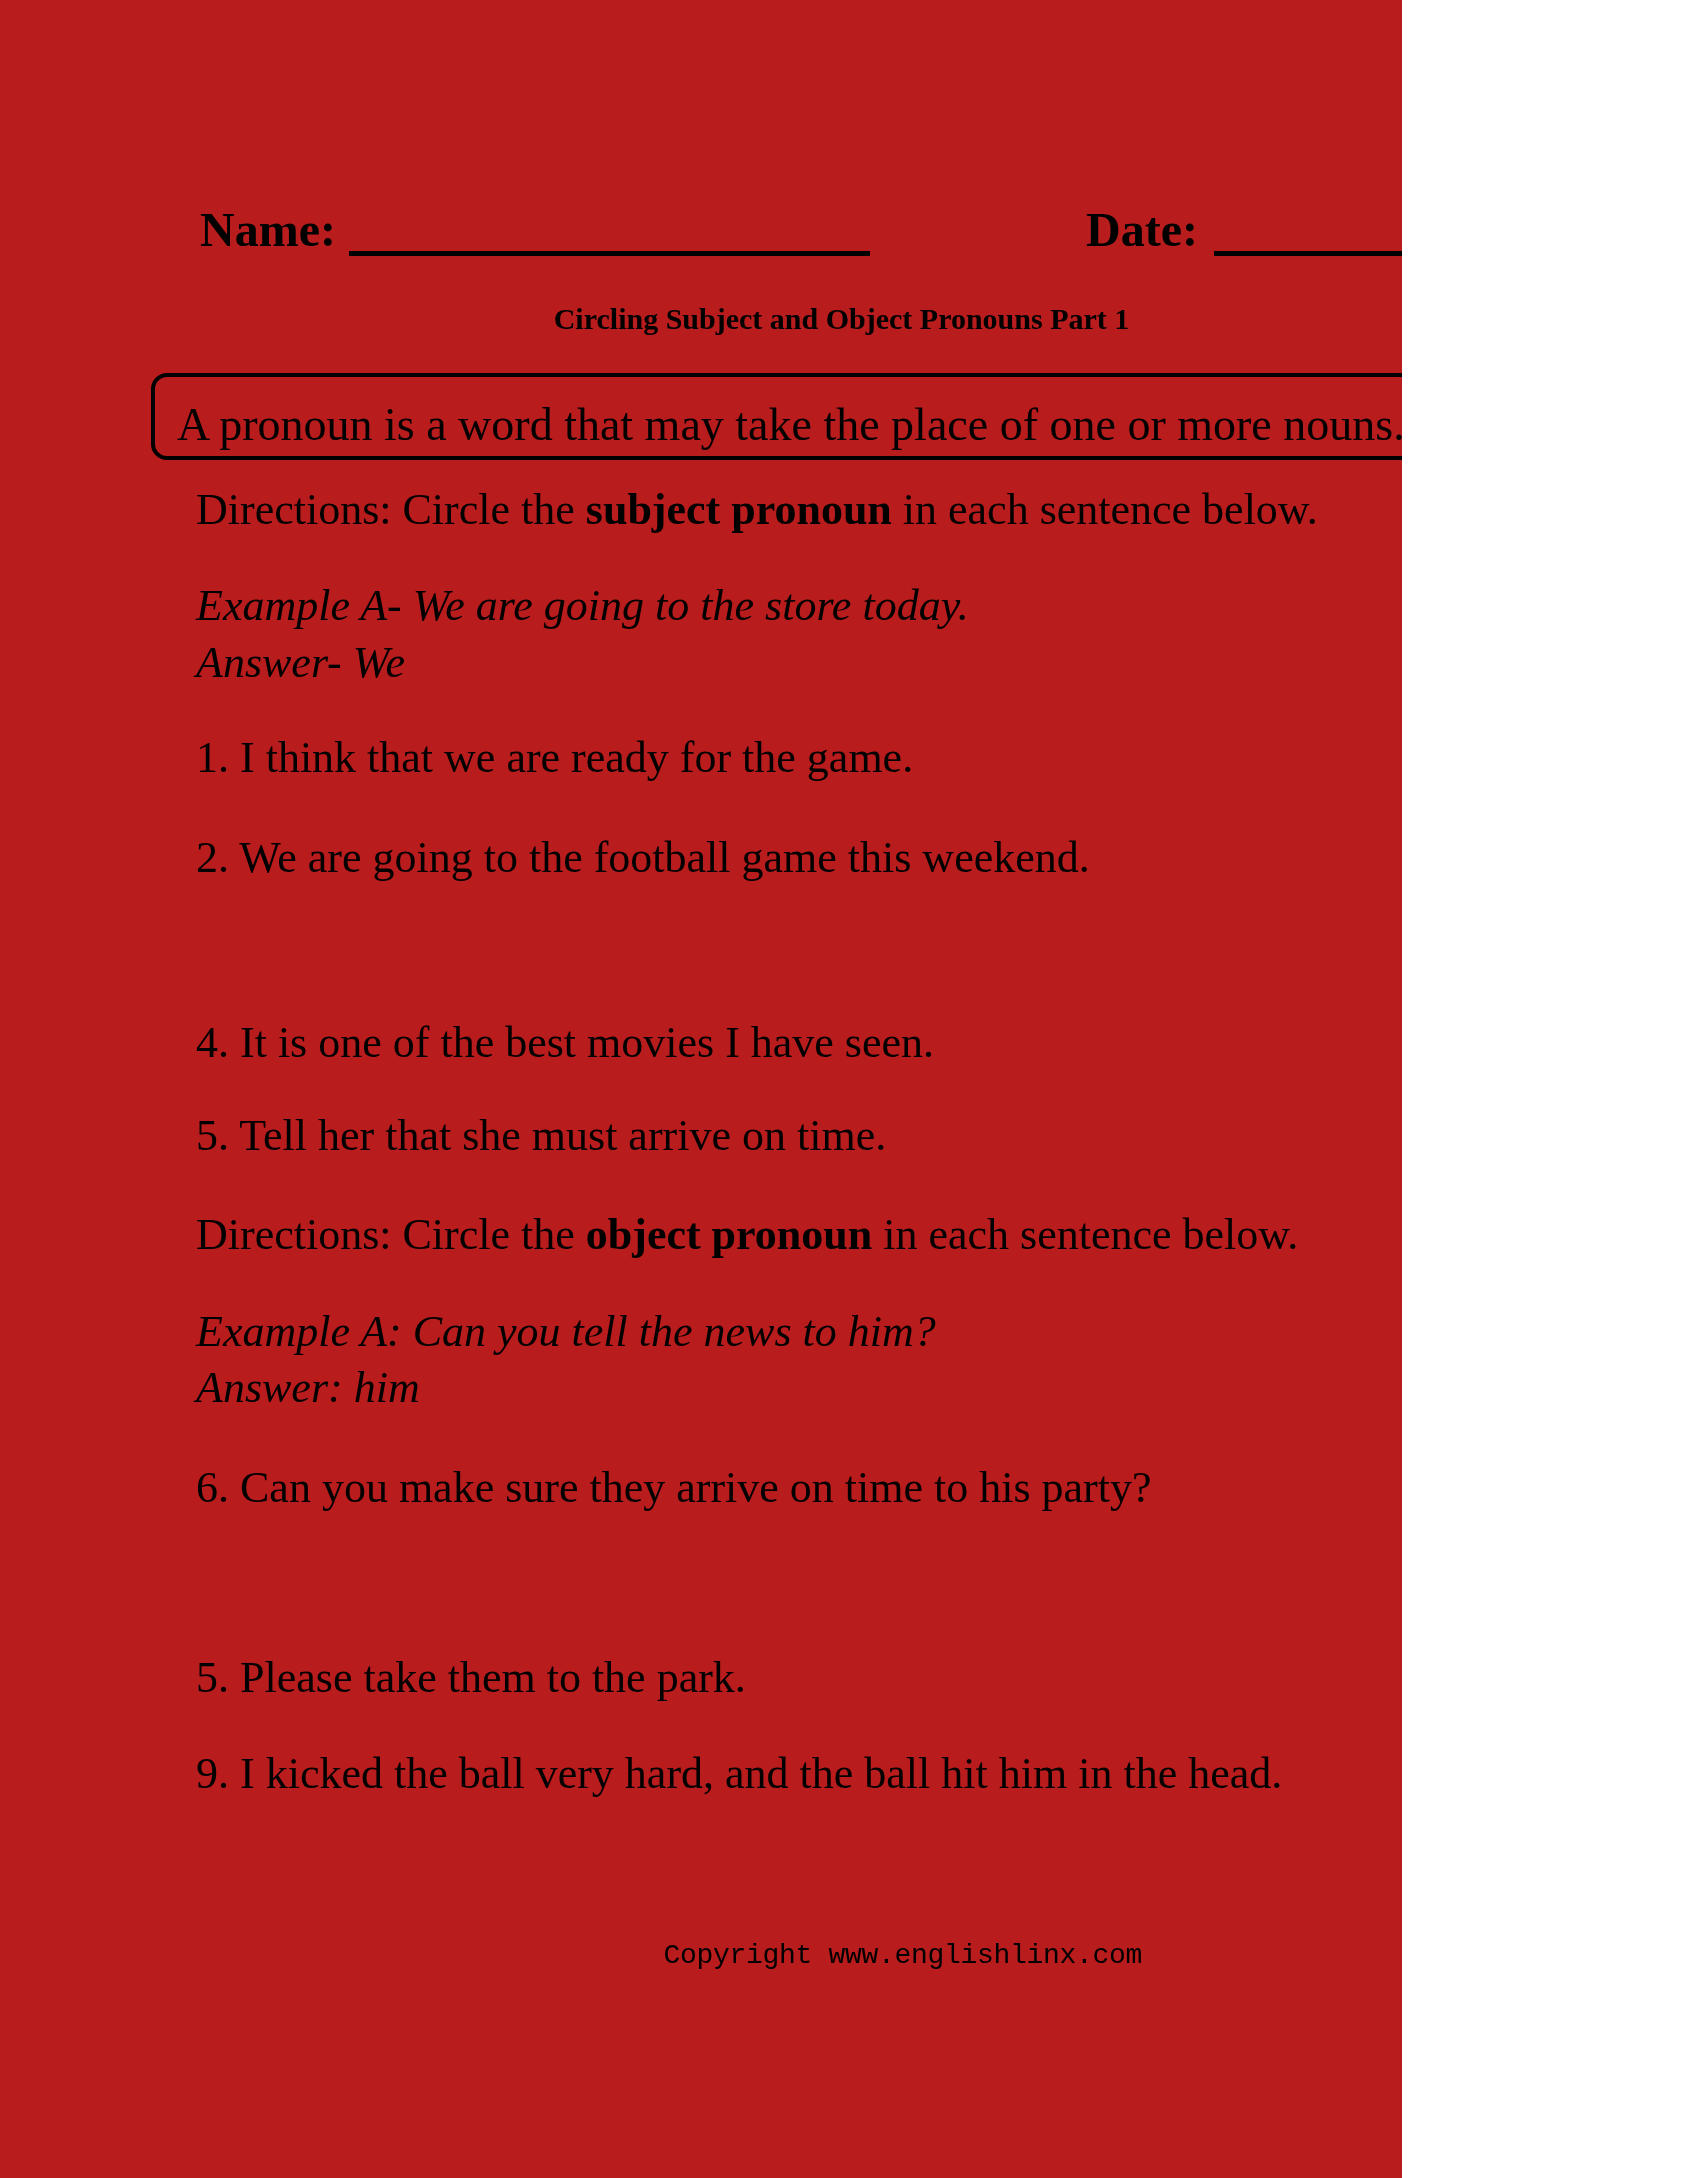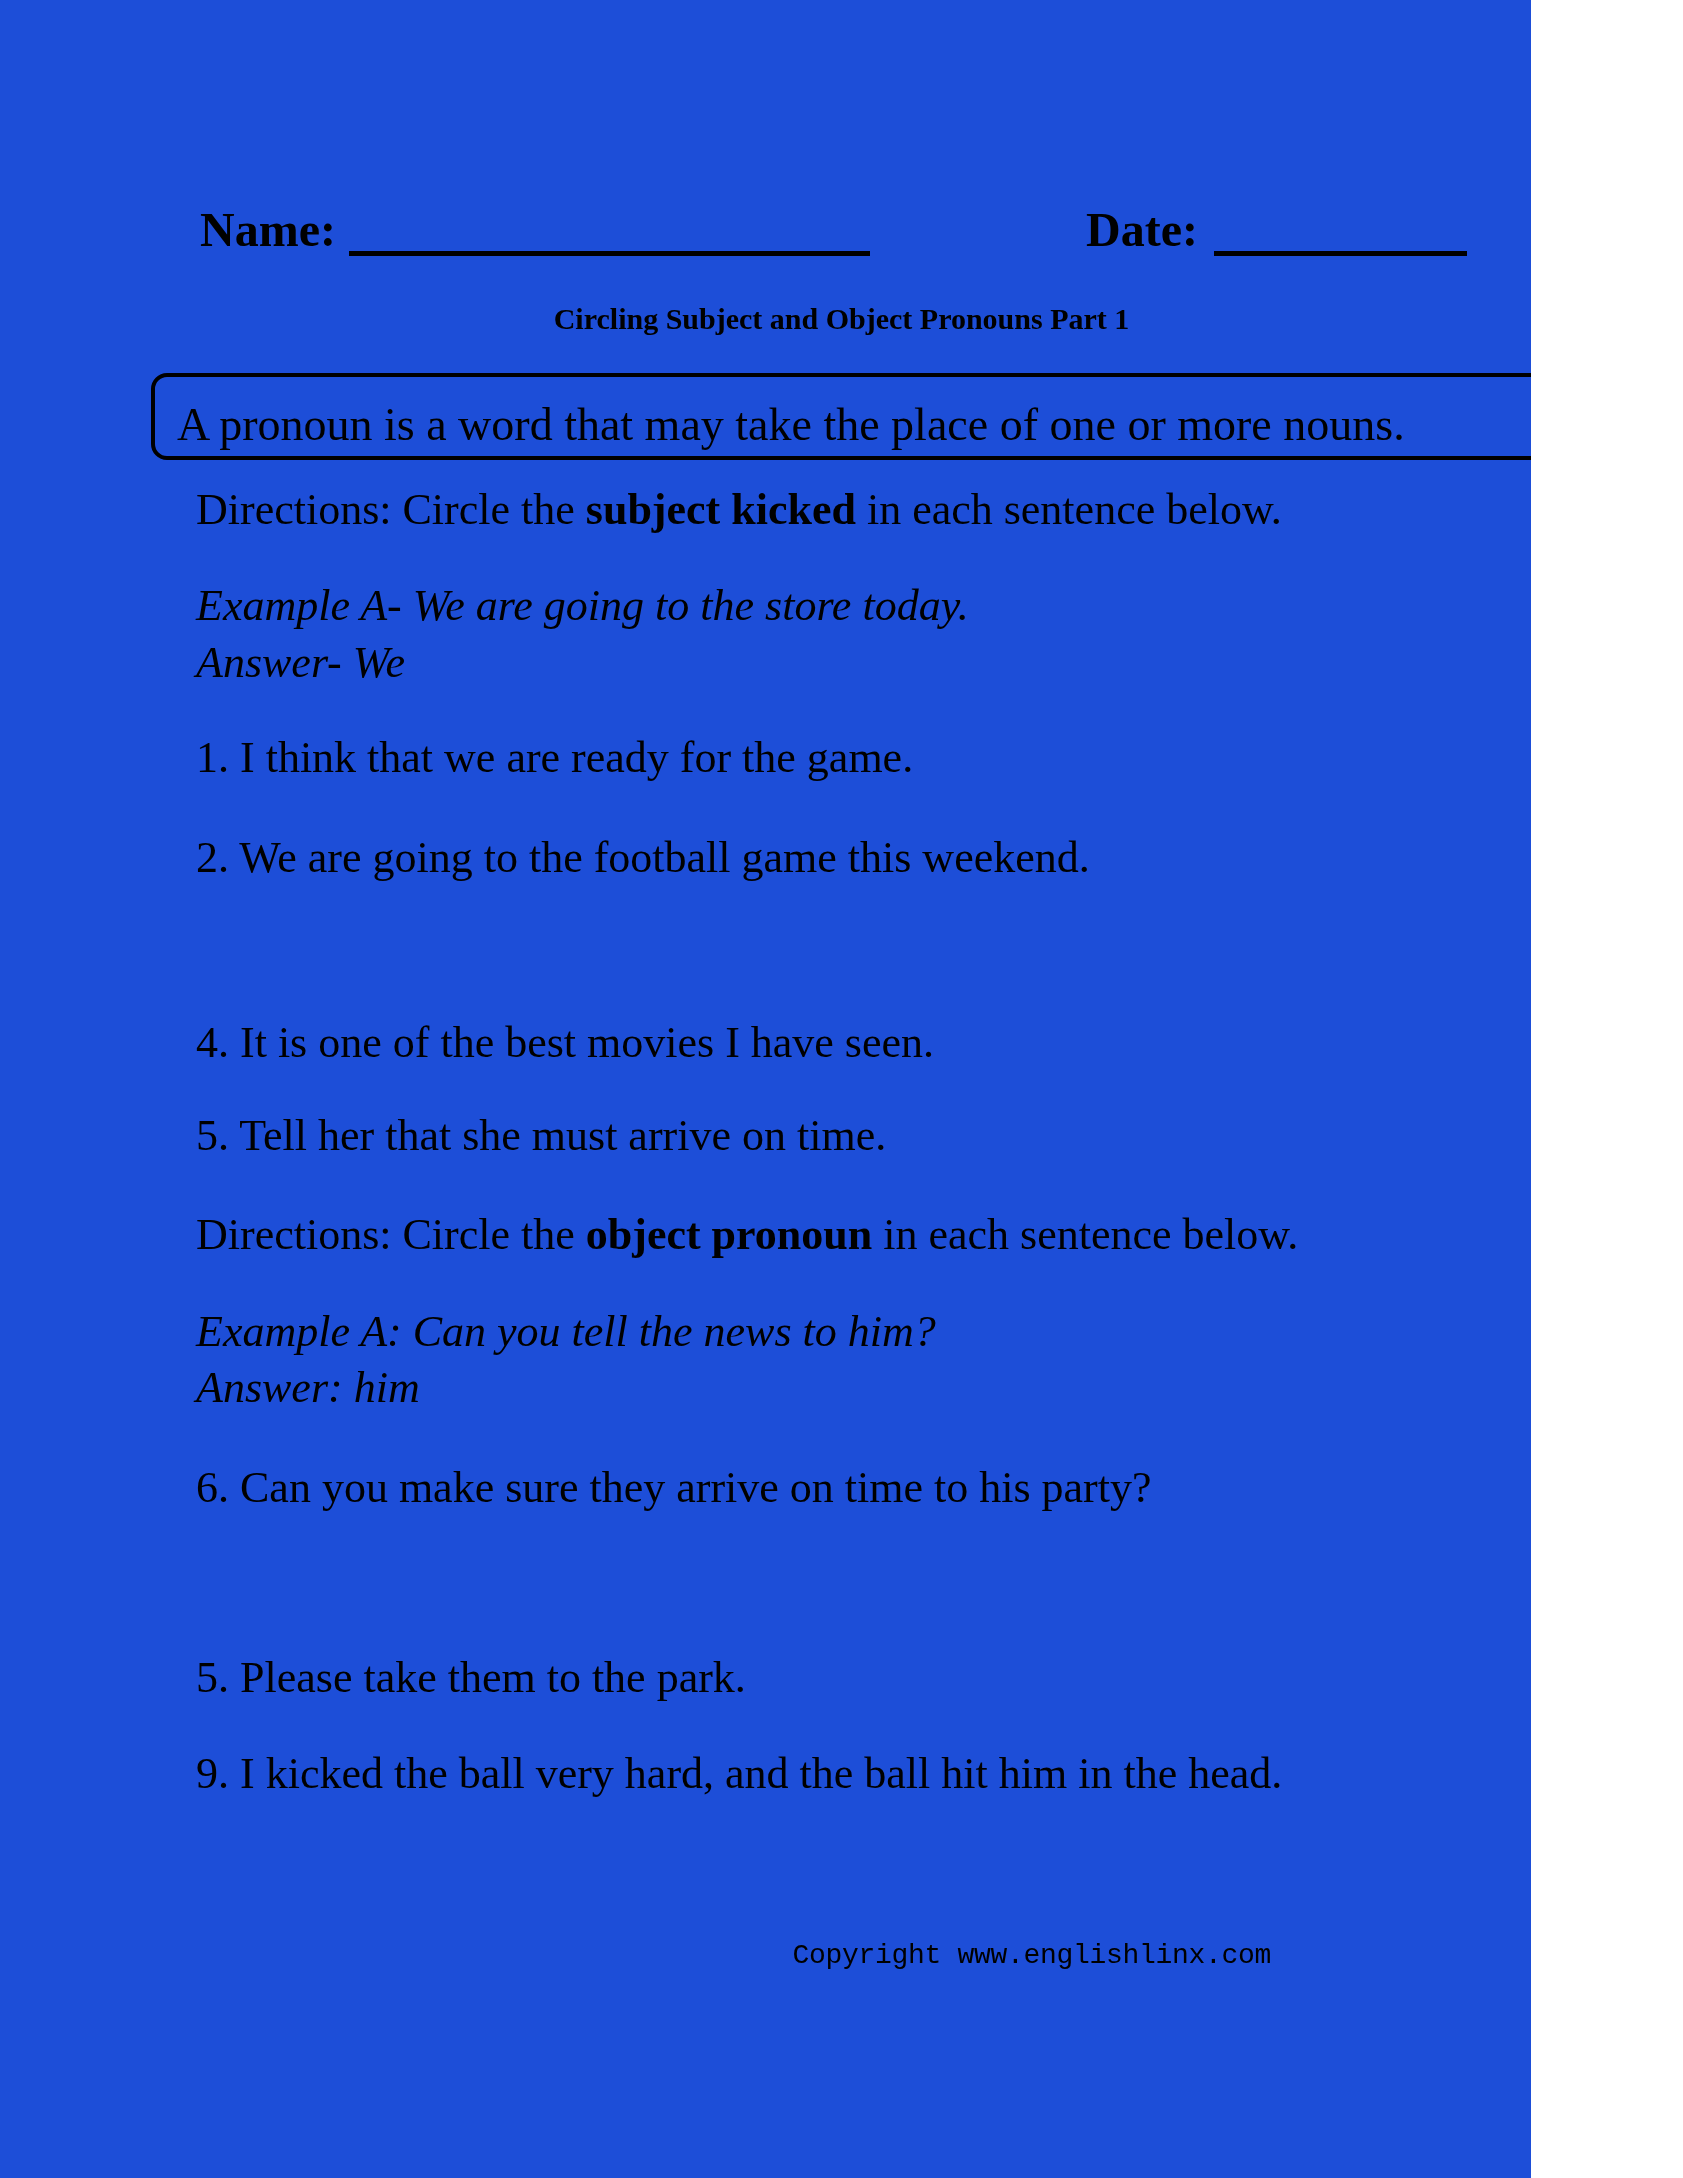--- a/index.html
+++ b/index.html
@@ -1,20 +1,20 @@
 <!DOCTYPE html>
 <html><head>
 <meta charset="utf-8">
 <style>
   html, body { margin:0; padding:0; background:#ffffff; }
   .page {
     position:relative;
-    width:1531px;
+    width:1402px;
     height:2178px;
-    background:#1d4ed8;
+    background:#b91c1c;
     color:#000000;
     font-family:"Liberation Serif","DejaVu Serif",serif;
     overflow:hidden;
   }
   .hdr-label {
     position:absolute;
     font-size:48px;
     font-weight:bold;
     line-height:51px;
     white-space:nowrap;
@@ -76,21 +76,21 @@
   <div class="hdr-label" style="left:1086px; top:204px;">Date:</div>
   <div class="rule" style="left:1214px; top:251px; width:253px;"></div>
 
   <div class="title">Circling Subject and Object Pronouns Part 1</div>
 
   <div class="defbox">
     <span>A pronoun is a word that may take the place of one or more nouns.</span>
   </div>
 
   <div class="line" style="top:484px;">
-    <span>Directions: Circle the </span><b>subject kicked</b><span> in each sentence below.</span>
+    <span>Directions: Circle the </span><b>subject pronoun</b><span> in each sentence below.</span>
   </div>
   <div class="line italic" style="top:580px;">Example A- We are going to the store today.</div>
   <div class="line italic" style="top:637px;">Answer- We</div>
 
   <div class="line" style="top:732px;">1. I think that we are ready for the game.</div>
   <div class="line" style="top:832px;">2. We are going to the football game this weekend.</div>
   <div class="line" style="top:1017px;">4. It is one of the best movies I have seen.</div>
   <div class="line" style="top:1110px;">5. Tell her that she must arrive on time.</div>
 
   <div class="line" style="top:1209px;">

